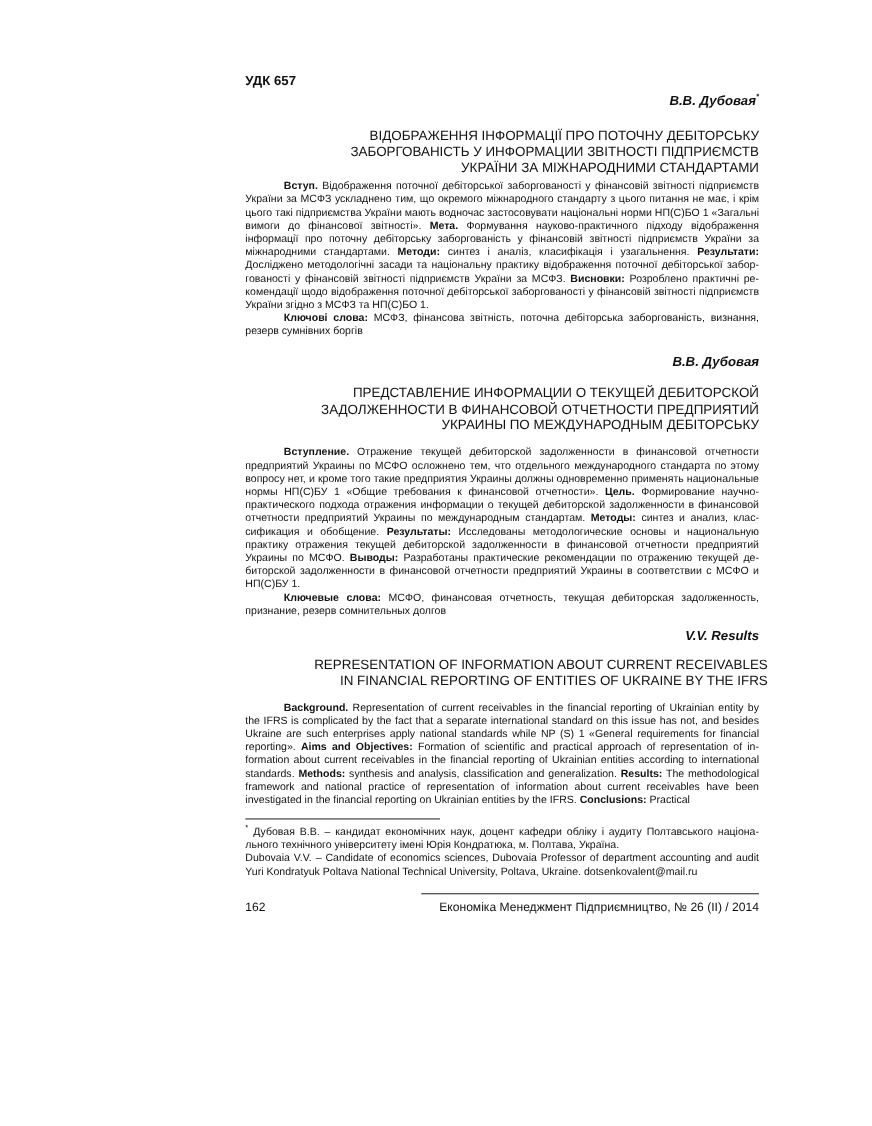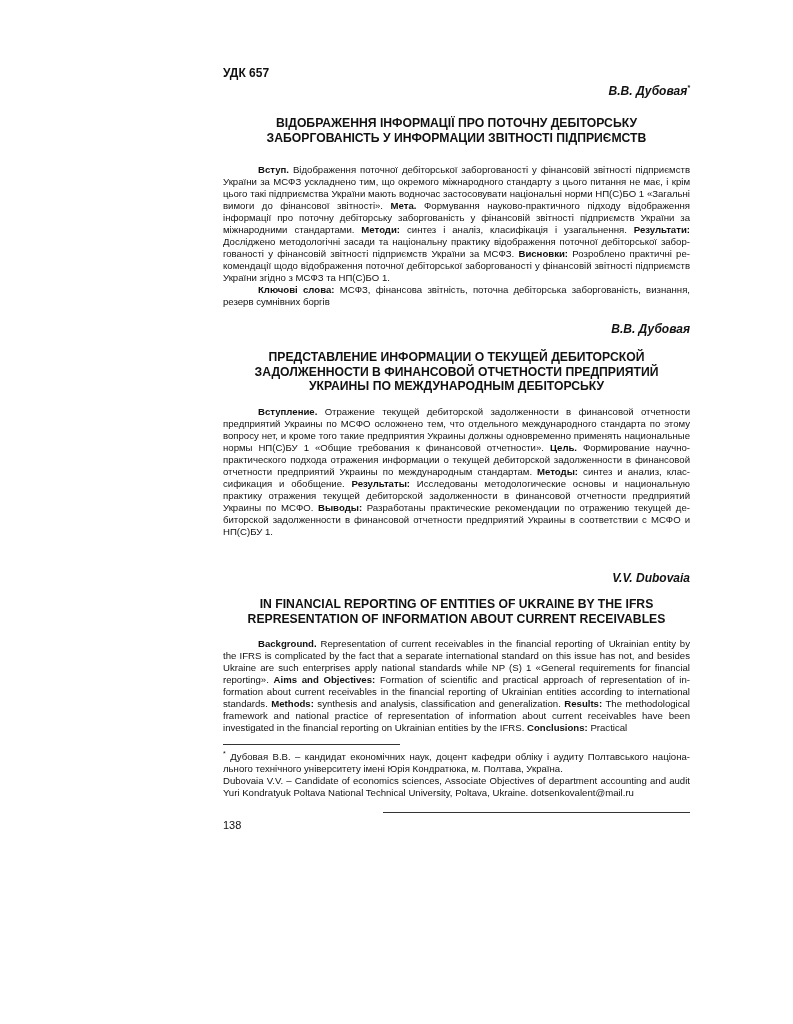--- a/index.html
+++ b/index.html
@@ -36,24 +36,24 @@
     font-style: italic;
     font-size: 12px;
     text-align: right;
   }
   .author sup {
     font-size: 7px;
     vertical-align: super;
     line-height: 0;
   }
   .title {
-    font-weight: bold;
+    font-weight: normal;
     font-size: 12.2px;
     line-height: 14.5px;
-    text-align: center;
+    text-align: right;
     text-transform: none;
   }
   .title span { display: block; }
   .abstract {
     font-size: 9.6px;
     line-height: 12px;
     text-align: justify;
     hyphens: manual;
   }
   .abstract p {
@@ -109,20 +109,21 @@
 
   <div class="col udk">УДК 657</div>
 
   <div class="col author" style="top:84px;">
     <span>В.В. Дубовая</span><sup>*</sup>
   </div>
 
   <div class="col title" style="top:116px;">
     <span>ВІДОБРАЖЕННЯ ІНФОРМАЦІЇ ПРО ПОТОЧНУ ДЕБІТОРСЬКУ</span>
     <span>ЗАБОРГОВАНІСТЬ У ИНФОРМАЦИИ ЗВІТНОСТІ ПІДПРИЄМСТВ</span>
+    <span>УКРАЇНИ ЗА МІЖНАРОДНИМИ СТАНДАРТАМИ</span>
   </div>
 
   <div class="col abstract" style="top:164px;">
     <p>
       <b>Вступ.</b><span> Відображення поточної дебіторської заборгованості у фінансовій звітності підприємств України за МСФЗ ускладнено тим, що окремого міжнародного стандарту з цього питання не має, і крім цього такі підприємства України мають водночас застосовувати національні норми НП(С)БО 1 «Загальні вимоги до фінансової звітності». </span><b>Мета.</b><span> Формування науково-практичного підходу відобра­ження інформації про поточну дебіторську заборгованість у фінансовій звітності підприємств України за міжнародними стандартами. </span><b>Методи:</b><span> синтез і аналіз, класифікація і узагальнення. </span><b>Результати:</b><span> Досліджено методологічні засади та національну практику відображення поточної дебіторської забор­гованості у фінансовій звітності підприємств України за МСФЗ. </span><b>Висновки:</b><span> Розроблено практичні ре­комендації щодо відображення поточної дебіторської заборгованості у фінансовій звітності підпри­ємств України згідно з МСФЗ та НП(С)БО 1.</span>
     </p>
     <p>
       <b>Ключові слова:</b><span> МСФЗ, фінансова звітність, поточна дебіторська заборгованість, визнання, резерв сумнівних боргів</span>
     </p>
   </div>
@@ -134,40 +135,44 @@
   <div class="col title" style="top:350px;">
     <span>ПРЕДСТАВЛЕНИЕ ИНФОРМАЦИИ О ТЕКУЩЕЙ ДЕБИТОРСКОЙ</span>
     <span>ЗАДОЛЖЕННОСТИ В ФИНАНСОВОЙ ОТЧЕТНОСТИ ПРЕДПРИЯТИЙ</span>
     <span>УКРАИНЫ ПО МЕЖДУНАРОДНЫМ ДЕБІТОРСЬКУ</span>
   </div>
 
   <div class="col abstract" style="top:406px;">
     <p>
       <b>Вступление.</b><span> Отражение текущей дебиторской задолженности в финансовой отчетности предприятий Украины по МСФО осложнено тем, что отдельного международного стандарта по этому вопросу нет, и кроме того такие предприятия Украины должны одновременно применять националь­ные нормы НП(С)БУ 1 «Общие требования к финансовой отчетности». </span><b>Цель.</b><span> Формирование научно-практического подхода отражения информации о текущей дебиторской задолженности в финансовой отчетности предприятий Украины по международным стандартам. </span><b>Методы:</b><span> синтез и анализ, клас­сификация и обобщение. </span><b>Результаты:</b><span> Исследованы методологические  основы и национальную практику отражения текущей дебиторской задолженности в финансовой отчетности предприятий Украины по МСФО. </span><b>Выводы:</b><span> Разработаны практические рекомендации по отражению текущей де­биторской задолженности в финансовой отчетности предприятий Украины в соответствии с МСФО и НП(С)БУ 1.</span>
     </p>
+    <p>
+      <b>Ключевые слова:</b><span> МСФО, финансовая отчетность, текущая дебиторская задолженность, признание, резерв сомнительных долгов</span>
+    </p>
   </div>
 
   <div class="col author" style="top:571px;">
-    <span>V.V. Dubovaia</span>
+    <span>V.V. Results</span>
   </div>
 
   <div class="col title" style="top:597px; left:215px; width:483px;">
+    <span>REPRESENTATION OF INFORMATION ABOUT CURRENT RECEIVABLES</span>
     <span>IN FINANCIAL REPORTING OF ENTITIES OF UKRAINE BY THE IFRS</span>
-    <span>REPRESENTATION OF INFORMATION ABOUT CURRENT RECEIVABLES</span>
   </div>
 
   <div class="col abstract" style="top:638px;">
     <p>
       <b>Background.</b><span> Representation of current receivables in the financial reporting of Ukrainian entity by the IFRS is complicated by the fact that a separate international standard on this issue has not, and besides Ukraine are such enterprises apply national standards while NP (S) 1 «General requirements for financial reporting». </span><b>Aims and Objectives:</b><span> Formation of scientific and practical approach of representation of  in­formation about current receivables in the financial reporting of Ukrainian entities according to international standards. </span><b>Methods:</b><span> synthesis and analysis, classification and generalization. </span><b>Results:</b><span> The methodological framework and national practice of representation of information about current receivables have been investigated in the financial reporting on Ukrainian entities by the IFRS. </span><b>Conclusions:</b><span> Practical</span>
     </p>
   </div>
 
   <div class="footnote-rule"></div>
 
   <div class="col footnote" style="top:751px;">
     <p><sup>*</sup><span> Дубовая В.В. – кандидат економічних наук, доцент кафедри обліку і аудиту Полтавського націона­льного технічного університету імені Юрія Кондратюка, м. Полтава, Україна.</span></p>
-    <p><span>  Dubovaia V.V. – Candidate of economics sciences, Associate Objectives of department accounting and audit Yuri Kondratyuk Poltava National Technical University, Poltava, Ukraine.   dotsenkovalent@mail.ru</span></p>
+    <p><span>  Dubovaia V.V. – Candidate of economics sciences, Dubovaia Professor of department accounting and audit Yuri Kondratyuk Poltava National Technical University, Poltava, Ukraine.   dotsenkovalent@mail.ru</span></p>
   </div>
 
   <div class="header-rule"></div>
-  <div class="page-number">138</div>
+  <div class="page-number">162</div>
+  <div class="journal">Економіка Менеджмент Підприємництво, № 26 (II) / 2014</div>
 
 </div>
 
 </body></html>

